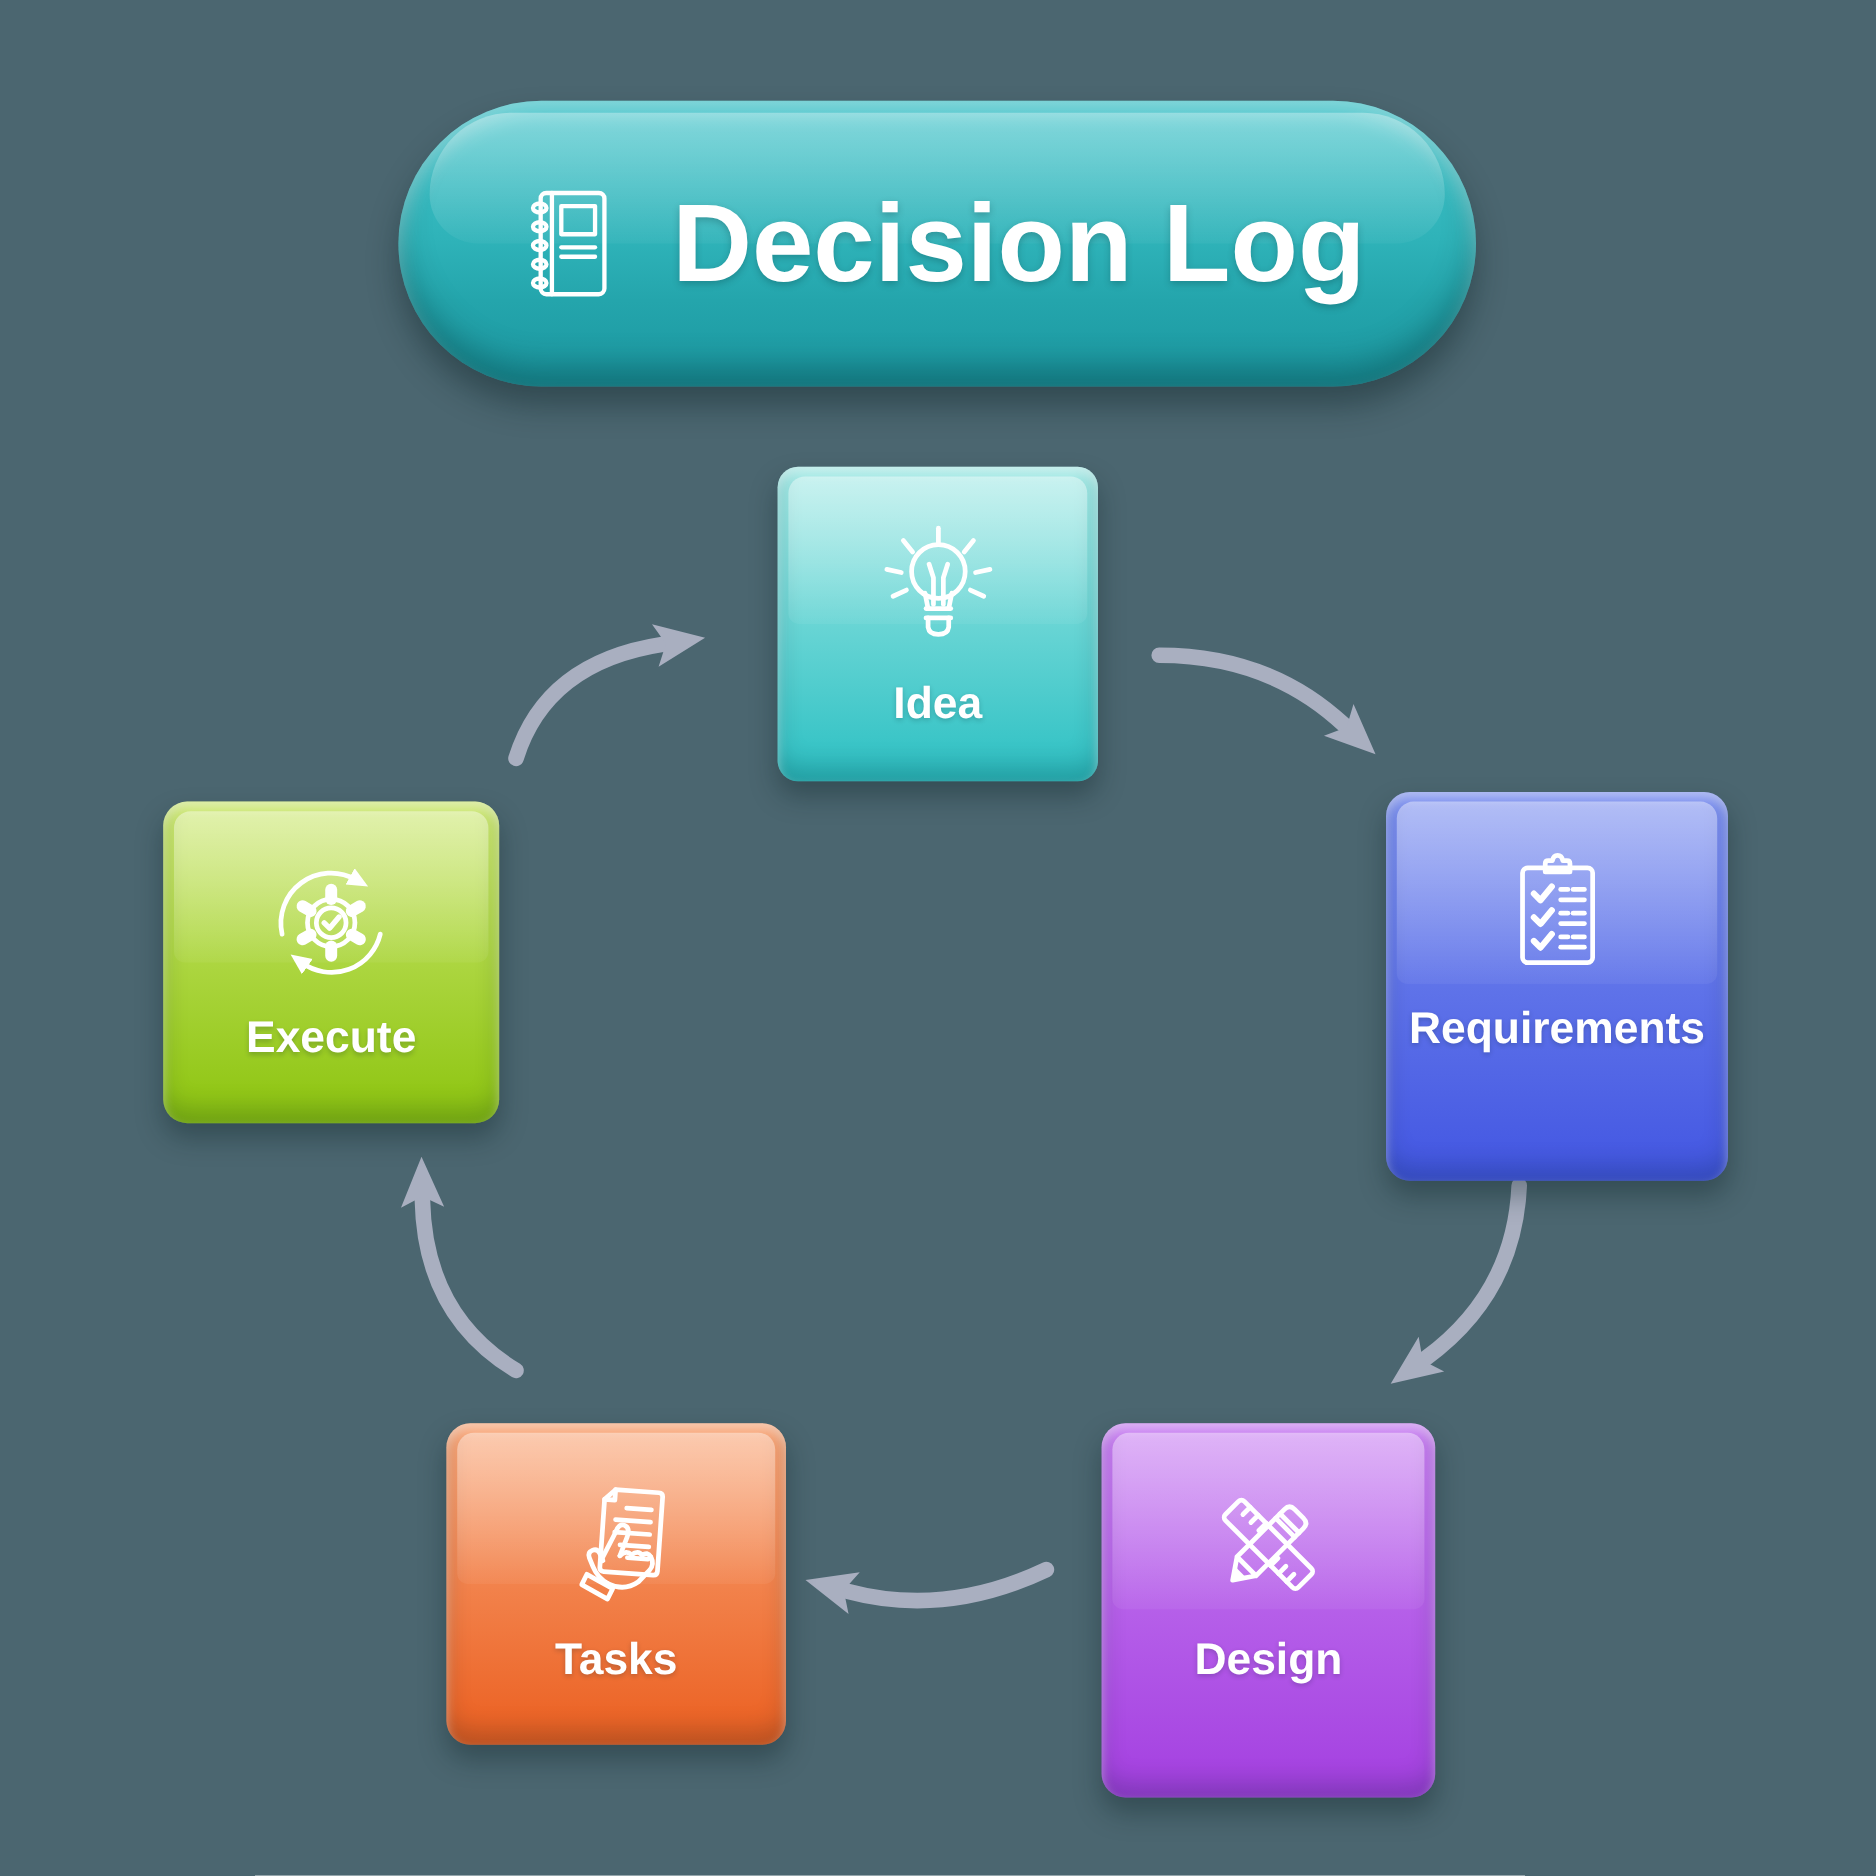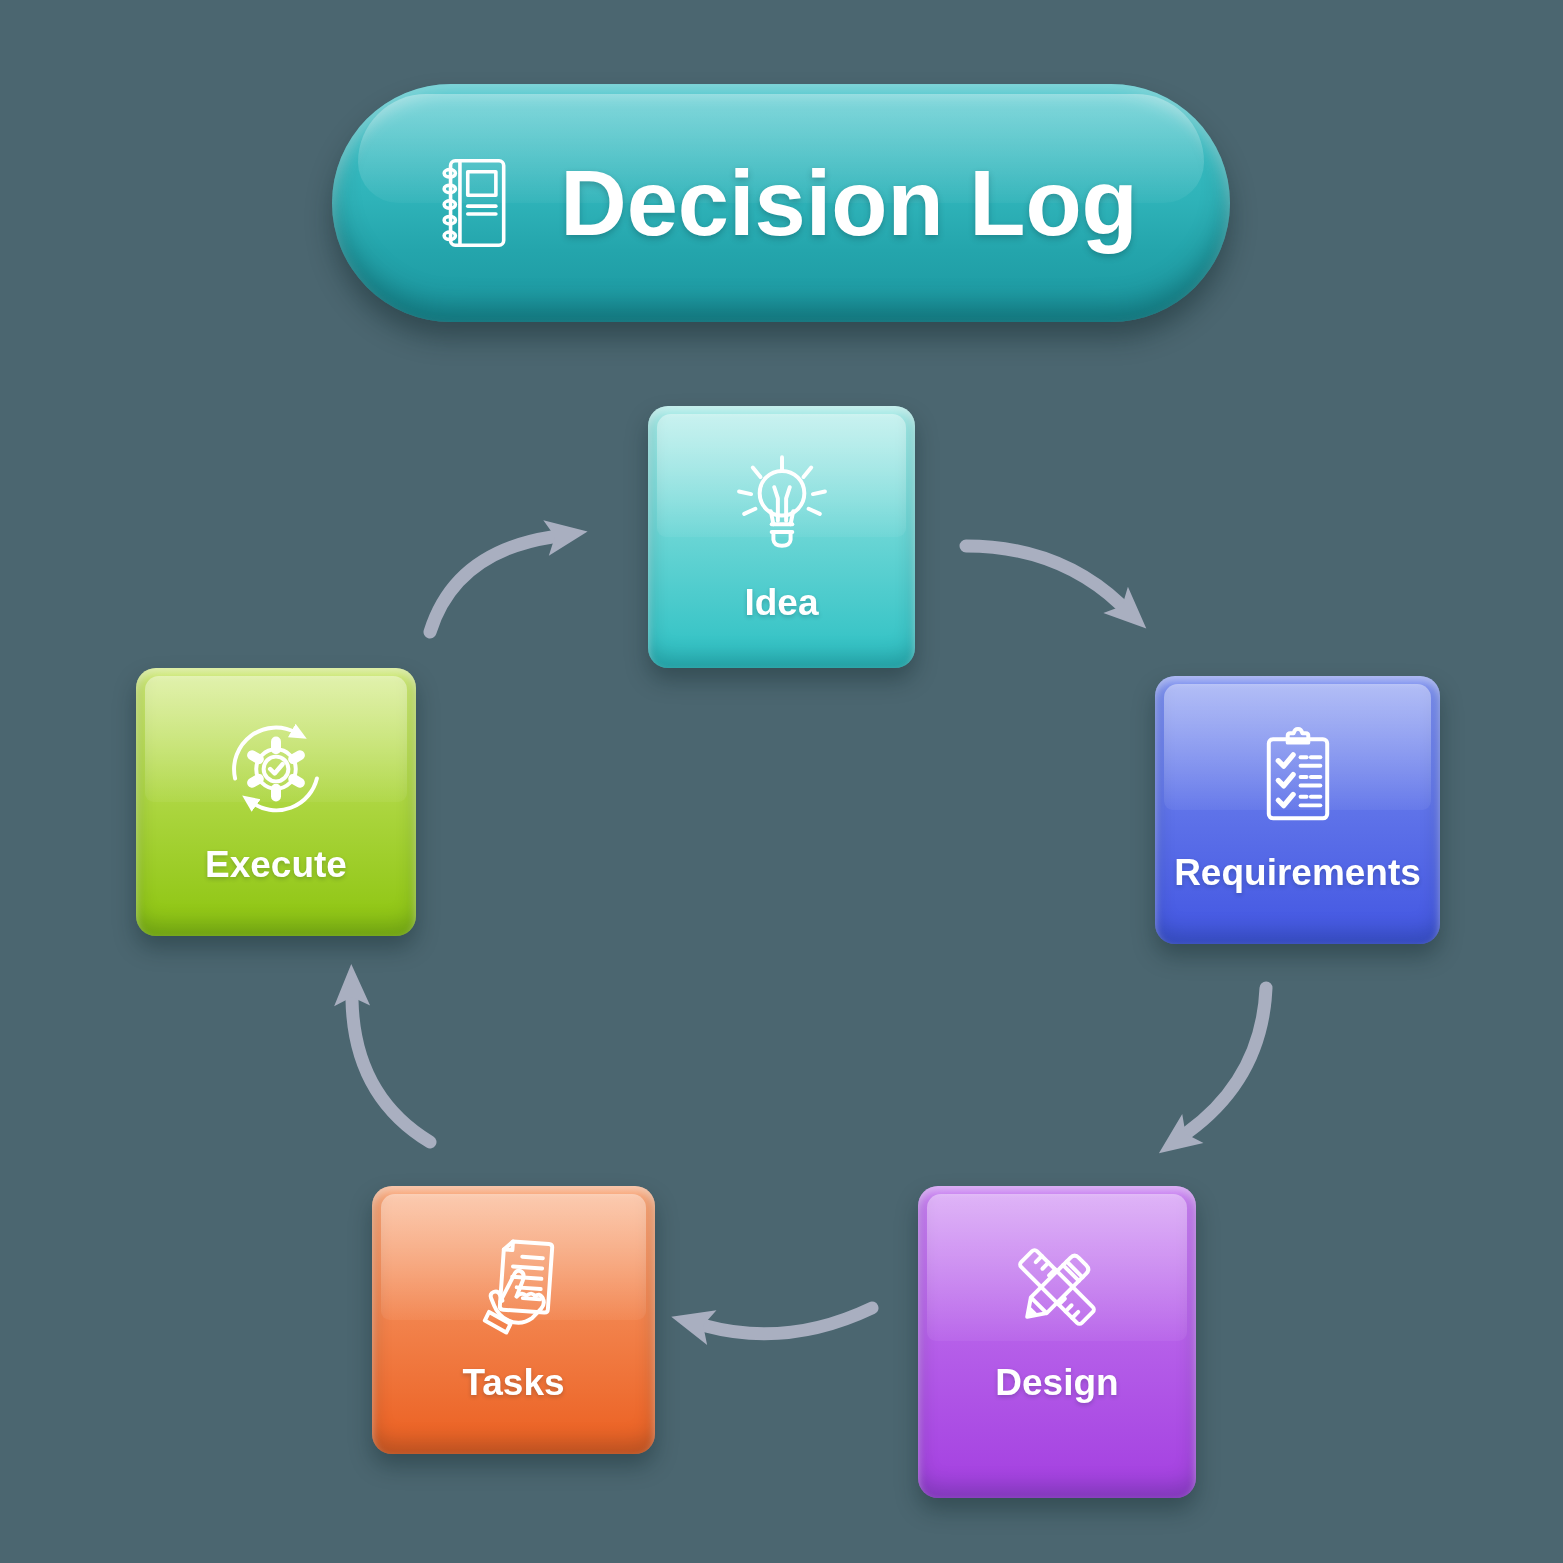--- a/index.html
+++ b/index.html
@@ -51,22 +51,22 @@
     border-radius:14px 14px 9px 9px;
     background:linear-gradient(180deg,rgba(255,255,255,.42),rgba(255,255,255,.05));
     pointer-events:none;
   }
   .node-icon{width:110px;height:110px;display:block;position:relative;}
   .node-icon svg{width:100%;height:100%;display:block;}
   .node-label{
     position:relative;color:var(--text,#fff);font-size:37px;font-weight:700;
     text-shadow:0 2px 4px rgba(0,30,40,.22);white-space:nowrap;
   }
-  .node-idea        {left:648px; top:406px; width:267px;height:262px;}
-  .node-requirements{left:1155px;top:676px; width:285px;height:268px;}
+  .node-idea        {left:648px; top:389px; width:267px;height:262px;border-radius:17px;}
+  .node-requirements{left:1155px;top:660px; width:285px;height:324px;}
   .node-design      {left:918px; top:1186px;width:278px;height:312px;}
   .node-tasks       {left:372px; top:1186px;width:283px;height:268px;}
   .node-execute     {left:136px; top:668px; width:280px;height:268px;}
   
   .arrows{position:absolute;left:0;top:0;width:1563px;height:1563px;pointer-events:none;}
   .arrows path.shaft{fill:none;stroke:var(--arrow,#A9AFC0);stroke-width:13;stroke-linecap:round;}
   .arrows .head{fill:var(--arrow,#A9AFC0);}
   
   .icon-stroke{stroke:#fff;fill:none;stroke-width:2.3;stroke-linecap:round;stroke-linejoin:round;}
 </style>

